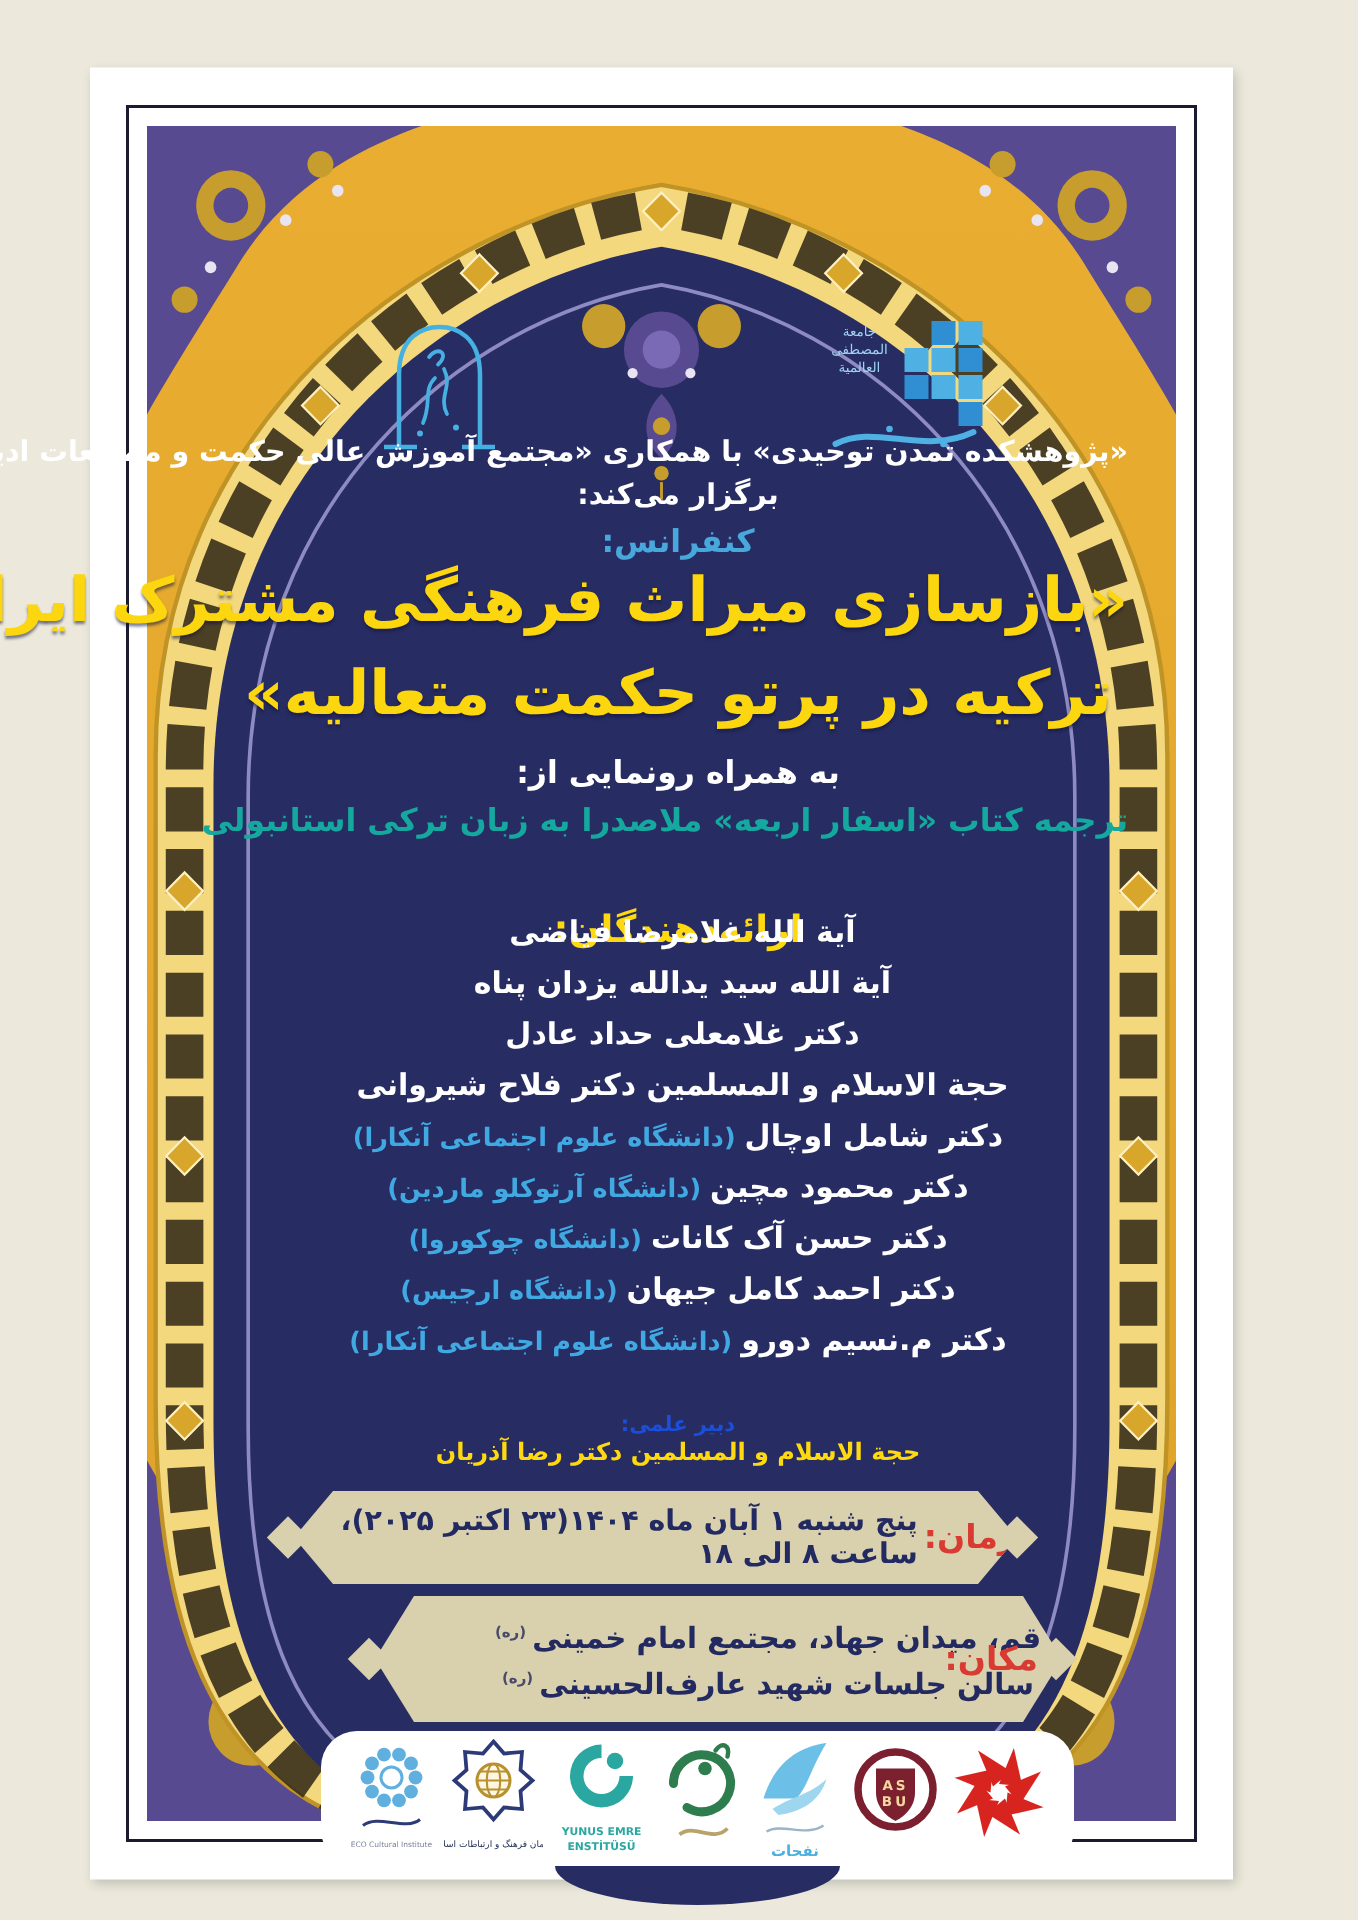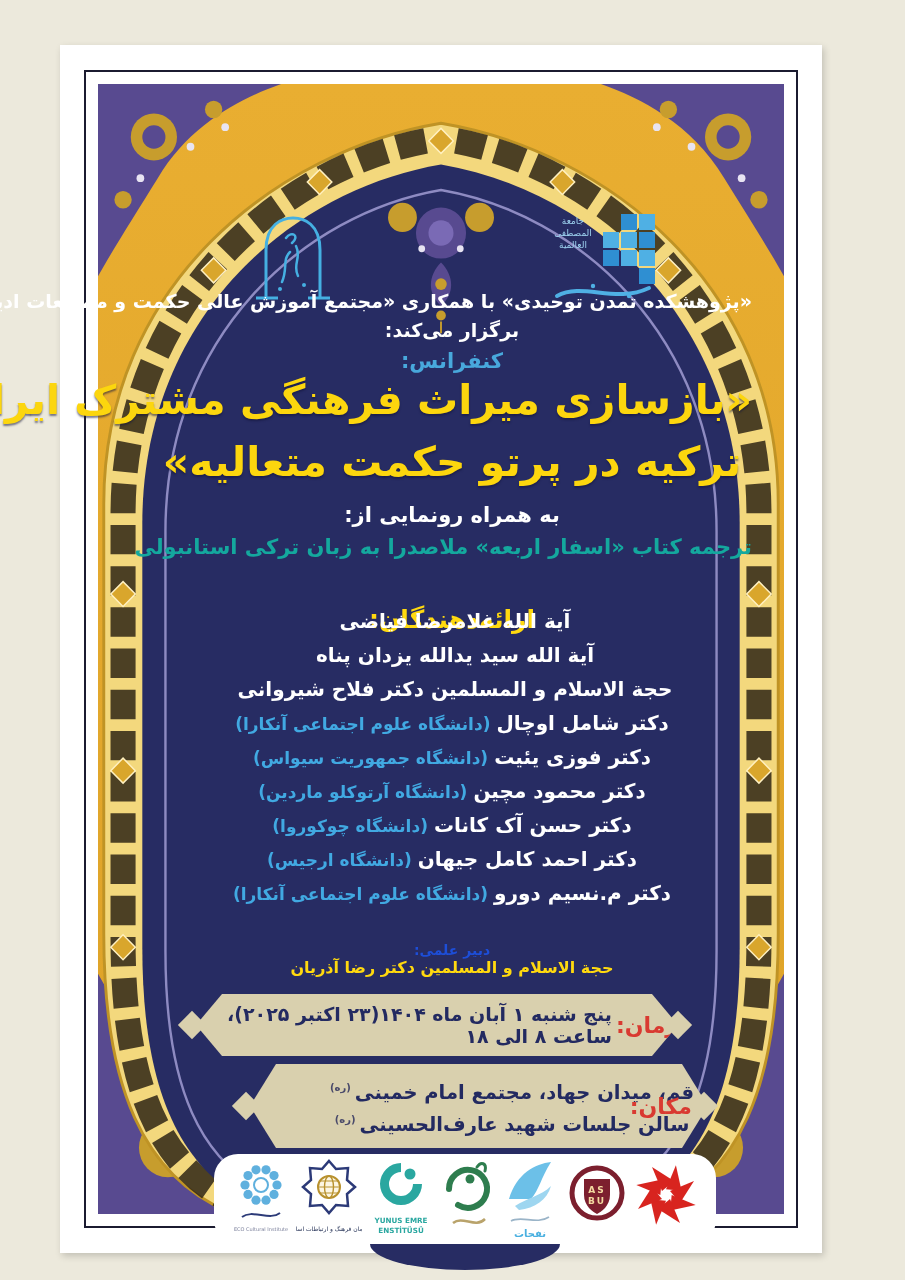--- a/index.html
+++ b/index.html
@@ -158,23 +158,23 @@
     <div class="t conf">کنفرانس:</div>
     <div class="t title1">«بازسازی میراث فرهنگی مشترک ایران و</div>
     <div class="t title2">ترکیه در پرتو حکمت متعالیه»</div>
     <div class="t unv1">به همراه رونمایی از:</div>
     <div class="t unv2">ترجمه کتاب «اسفار اربعه» ملاصدرا به زبان ترکی استانبولی</div>
     <div class="t presh">ارائه‌دهندگان:</div>
 
     <div class="plist">
       <div class="prow"><span>آیة الله غلامرضا فیاضی</span><span class="affil"></span></div>
       <div class="prow"><span>آیة الله سید یدالله یزدان پناه</span><span class="affil"></span></div>
+      <div class="prow"><span>دکتر غلامعلی حداد عادل</span><span class="affil"></span></div>
       <div class="prow"><span>حجة الاسلام و المسلمین دکتر فلاح شیروانی</span><span class="affil"></span></div>
       <div class="prow"><span>دکتر شامل اوچال</span><span class="affil">(دانشگاه علوم اجتماعی آنکارا)</span></div>
-      <div class="prow"><span>دکتر فوزی یئیت</span><span class="affil">(دانشگاه جمهوریت سیواس)</span></div>
       <div class="prow"><span>دکتر محمود مچین</span><span class="affil">(دانشگاه آرتوکلو ماردین)</span></div>
       <div class="prow"><span>دکتر حسن آک کانات</span><span class="affil">(دانشگاه چوکوروا)</span></div>
       <div class="prow"><span>دکتر احمد کامل جیهان</span><span class="affil">(دانشگاه ارجیس)</span></div>
       <div class="prow"><span>دکتر م.نسیم دورو</span><span class="affil">(دانشگاه علوم اجتماعی آنکارا)</span></div>
     </div>
 
     <div class="t secl">دبیر علمی:</div>
     <div class="t secn">حجة الاسلام و المسلمین دکتر رضا آذریان</div>
 
     <div class="banner time-banner">

